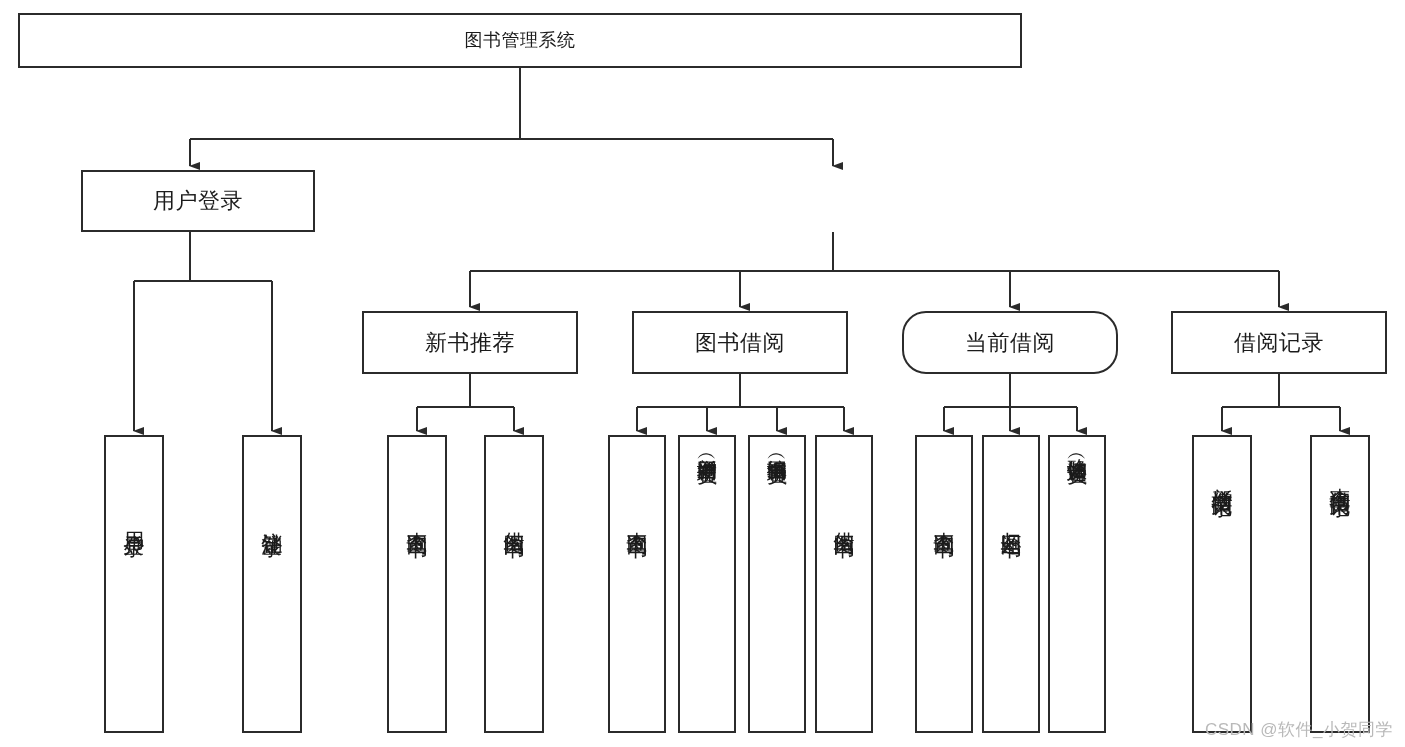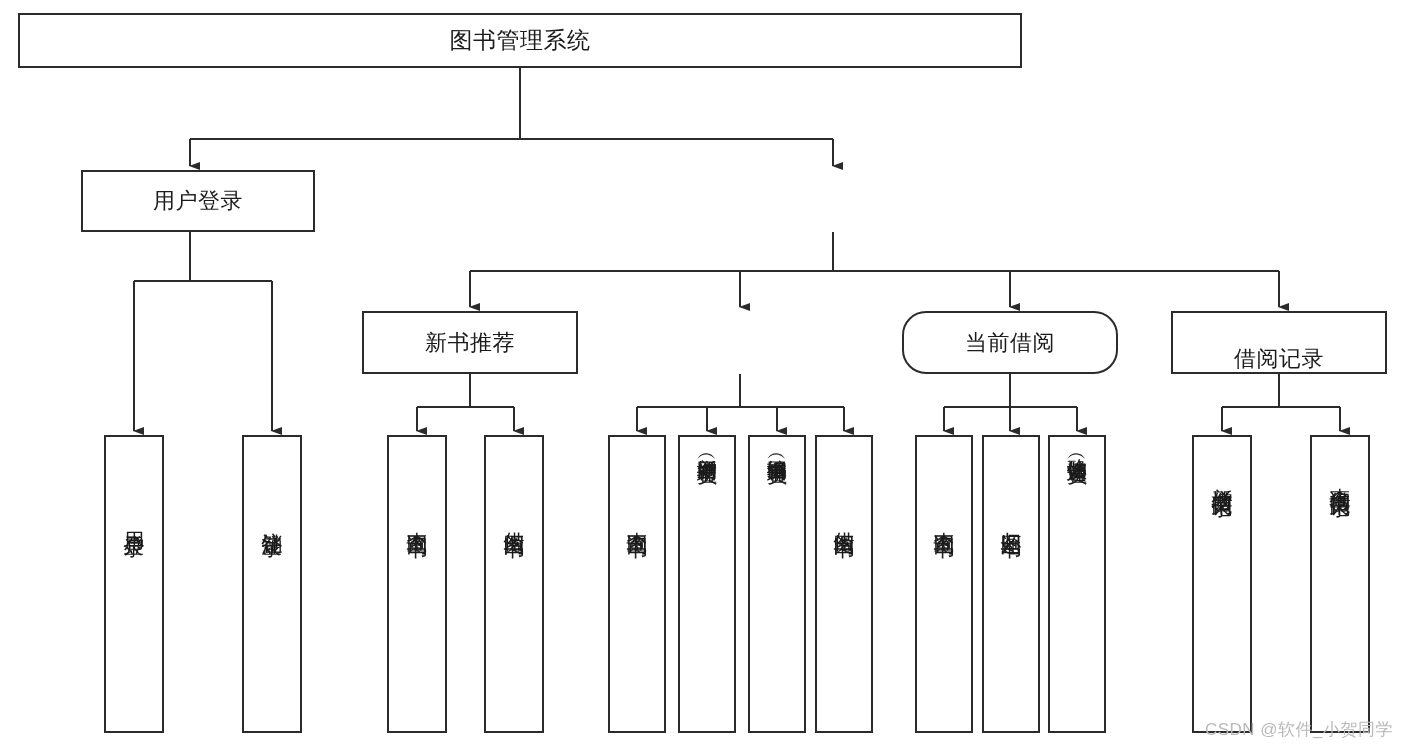--- a/index.html
+++ b/index.html
@@ -42,21 +42,21 @@
     text-align: center;
     line-height: 1.18;
     white-space: nowrap;
     letter-spacing: 0.5px;
   }
   
   .node.horiz .node-label {
     font-size: 22px;
   }
   .node.root .node-label {
-    font-size: 23px;
+    font-size: 18px;
   }
   
   .node.vert {
     align-items: flex-start;
     justify-content: center;
     padding-top: 6px;
   }
   .node.vert .node-label {
     writing-mode: vertical-rl;
     text-orientation: upright;
@@ -141,24 +141,27 @@
     <span class="node-label">图书管理系统</span>
   </div>
 
   <div class="node horiz" style="left:81px; top:170px; width:234px; height:62px;">
     <span class="node-label">用户登录</span>
   </div>
 
   <div class="node horiz" style="left:362px; top:311px; width:216px; height:63px;">
     <span class="node-label">新书推荐</span>
   </div>
+  <div class="node horiz" style="left:632px; top:311px; width:216px; height:63px;">
+    <span class="node-label">图书借阅</span>
+  </div>
   <div class="node horiz" style="left:902px; top:311px; width:216px; height:63px;border-radius:24px;">
     <span class="node-label">当前借阅</span>
   </div>
-  <div class="node horiz" style="left:1171px; top:311px; width:216px; height:63px;align-items:flex-end;">
+  <div class="node horiz" style="left:1171px; top:311px; width:216px; height:63px;">
     <span class="node-label">借阅记录</span>
   </div>
 
   <div class="node vert" style="left:104px; top:435px; width:60px; height:298px; padding-top:78px;">
     <span class="node-label">用户登录</span>
   </div>
   <div class="node vert" style="left:242px; top:435px; width:60px; height:298px; padding-top:78px;">
     <span class="node-label">注销登录</span>
   </div>
 

